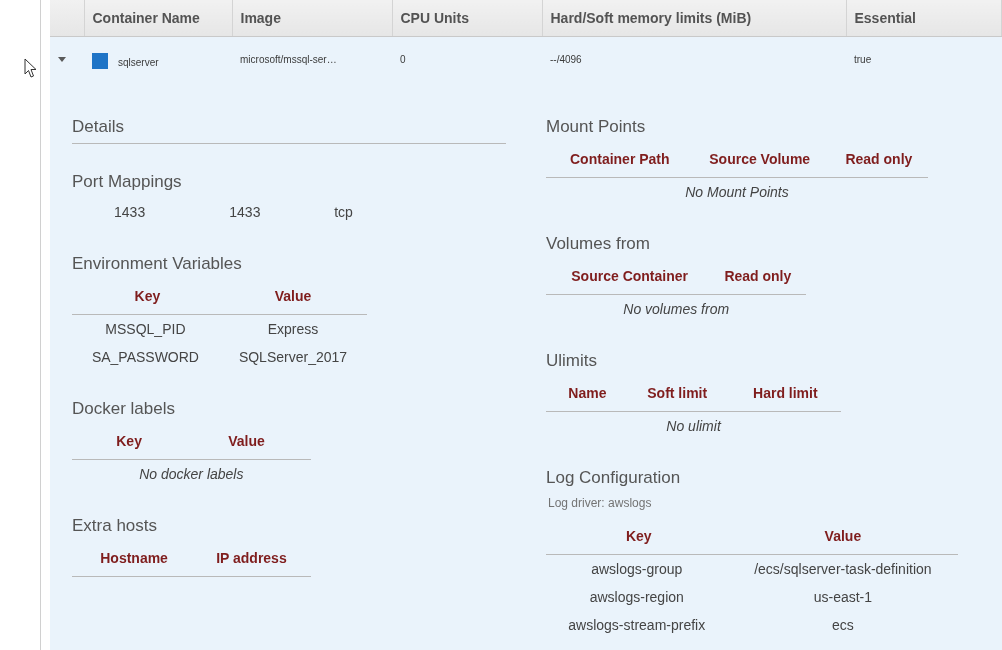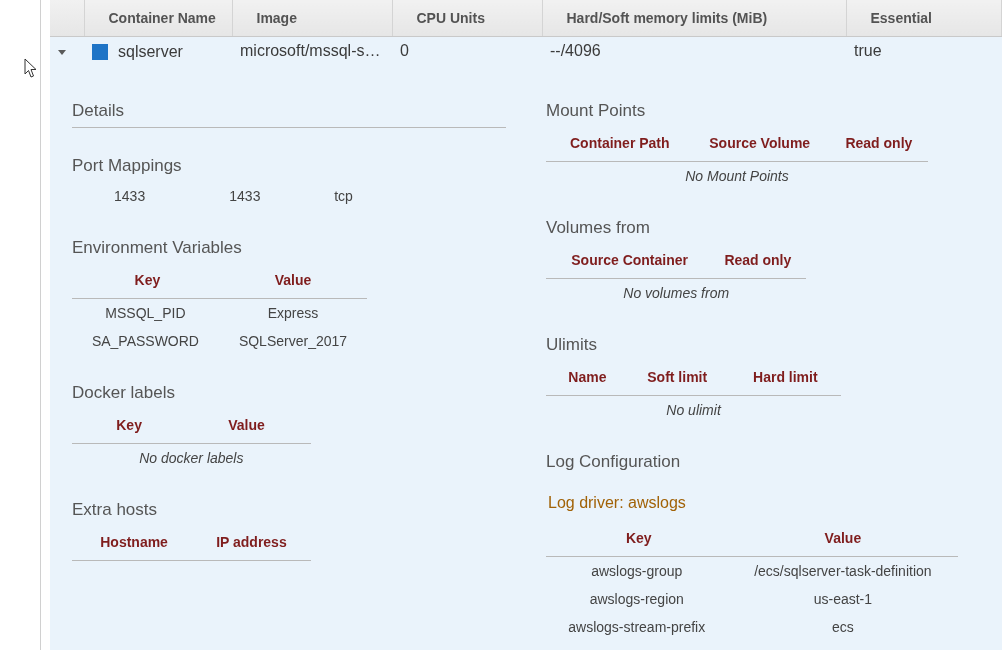--- a/index.html
+++ b/index.html
@@ -1,39 +1,39 @@
 <!DOCTYPE html>
 <html><head>
 <meta charset="utf-8">
 <style>
 html,body{margin:0;padding:0;font-family:"Helvetica Neue",Helvetica,Arial,sans-serif;font-size:14px;color:#333;background:#fff}
 .wrap{width:1002px;height:650px;position:relative;overflow:hidden}
 .ruler{position:absolute;left:40px;top:0;bottom:0;width:1px;background:#d0d0d0}
 .content{margin-left:50px}
 table.grid{width:100%;border-collapse:collapse;table-layout:fixed}
-table.grid th{background:linear-gradient(#f1f1f1,#e6e6e6);border-bottom:1px solid #c9c9c9;border-right:1px solid #d4d4d4;text-align:left;padding:10px 8px 10px 24px;font-weight:700;color:#535353;font-size:14px}
+table.grid th{background:linear-gradient(#f1f1f1,#e6e6e6);border-bottom:1px solid #c9c9c9;border-right:1px solid #d4d4d4;text-align:left;padding:10px 8px 10px 8px;font-weight:700;color:#535353;font-size:14px}
 table.grid th.handle{background:linear-gradient(#f1f1f1,#e6e6e6)}
-table.grid td{padding:4px 8px;color:#3b3b3b;font-size:16px;vertical-align:middle}
+table.grid td{padding:13px 8px;color:#3b3b3b;font-size:10px;vertical-align:middle}
 tr.rowsel td{background:#eaf3fb}
 .caret{display:inline-block;width:0;height:0;border-left:4px solid transparent;border-right:4px solid transparent;border-top:5px solid #5a5a5a;margin-right:8px;position:relative;top:-1px}
 .swatch{display:inline-block;width:16px;height:16px;background:#1f74c6;margin-right:10px;position:relative;top:3px}
 .trunc{white-space:nowrap;overflow:hidden;text-overflow:ellipsis}
 .cursor{position:absolute;left:24px;top:58px;pointer-events:none}
 .cursor svg{display:block}
 .details{background:#eaf3fb;padding:8px 22px 30px 22px;display:flex;gap:40px}
 .col{flex:1;min-width:0}
 .sec-title{font-size:17px;color:#555;margin-top:28px;margin-bottom:6px}
 .rule{border:none;border-bottom:1px solid #b9b9b9;margin:4px 0 12px 0}
 .subtable{width:100%;border-collapse:collapse;margin-bottom:6px}
 .subtable th{font-weight:700;color:#7f1d1d;padding:8px 6px 10px;text-align:center;font-size:14px}
 .subtable th:first-child{padding-left:10px}
 .headline{border-bottom:1px solid #b9b9b9}
 .subtable td{padding:6px 6px;text-align:center;color:#444;font-size:14px}
 .empty{font-style:italic;color:#6a6a6a;text-align:left;padding:6px 6px 6px 14px}
-.logline{color:#a16207;margin:22px 0 10px 2px;font-size:16px}
+.logline{color:#737373;margin:8px 0 10px 2px;font-size:12px}
 </style>
 </head>
 <body>
 <div class="wrap">
 <div class="ruler"></div>
 <span class="cursor">
 <svg width="16" height="22" viewBox="0 0 16 22">
         <path d="M1 1 L1 16 L4.5 12.5 L7 19 L9.5 18 L7 11.5 L12 11.5 Z" fill="#fff" stroke="#333" stroke-width="1"></path>
       </svg>
 </span>

